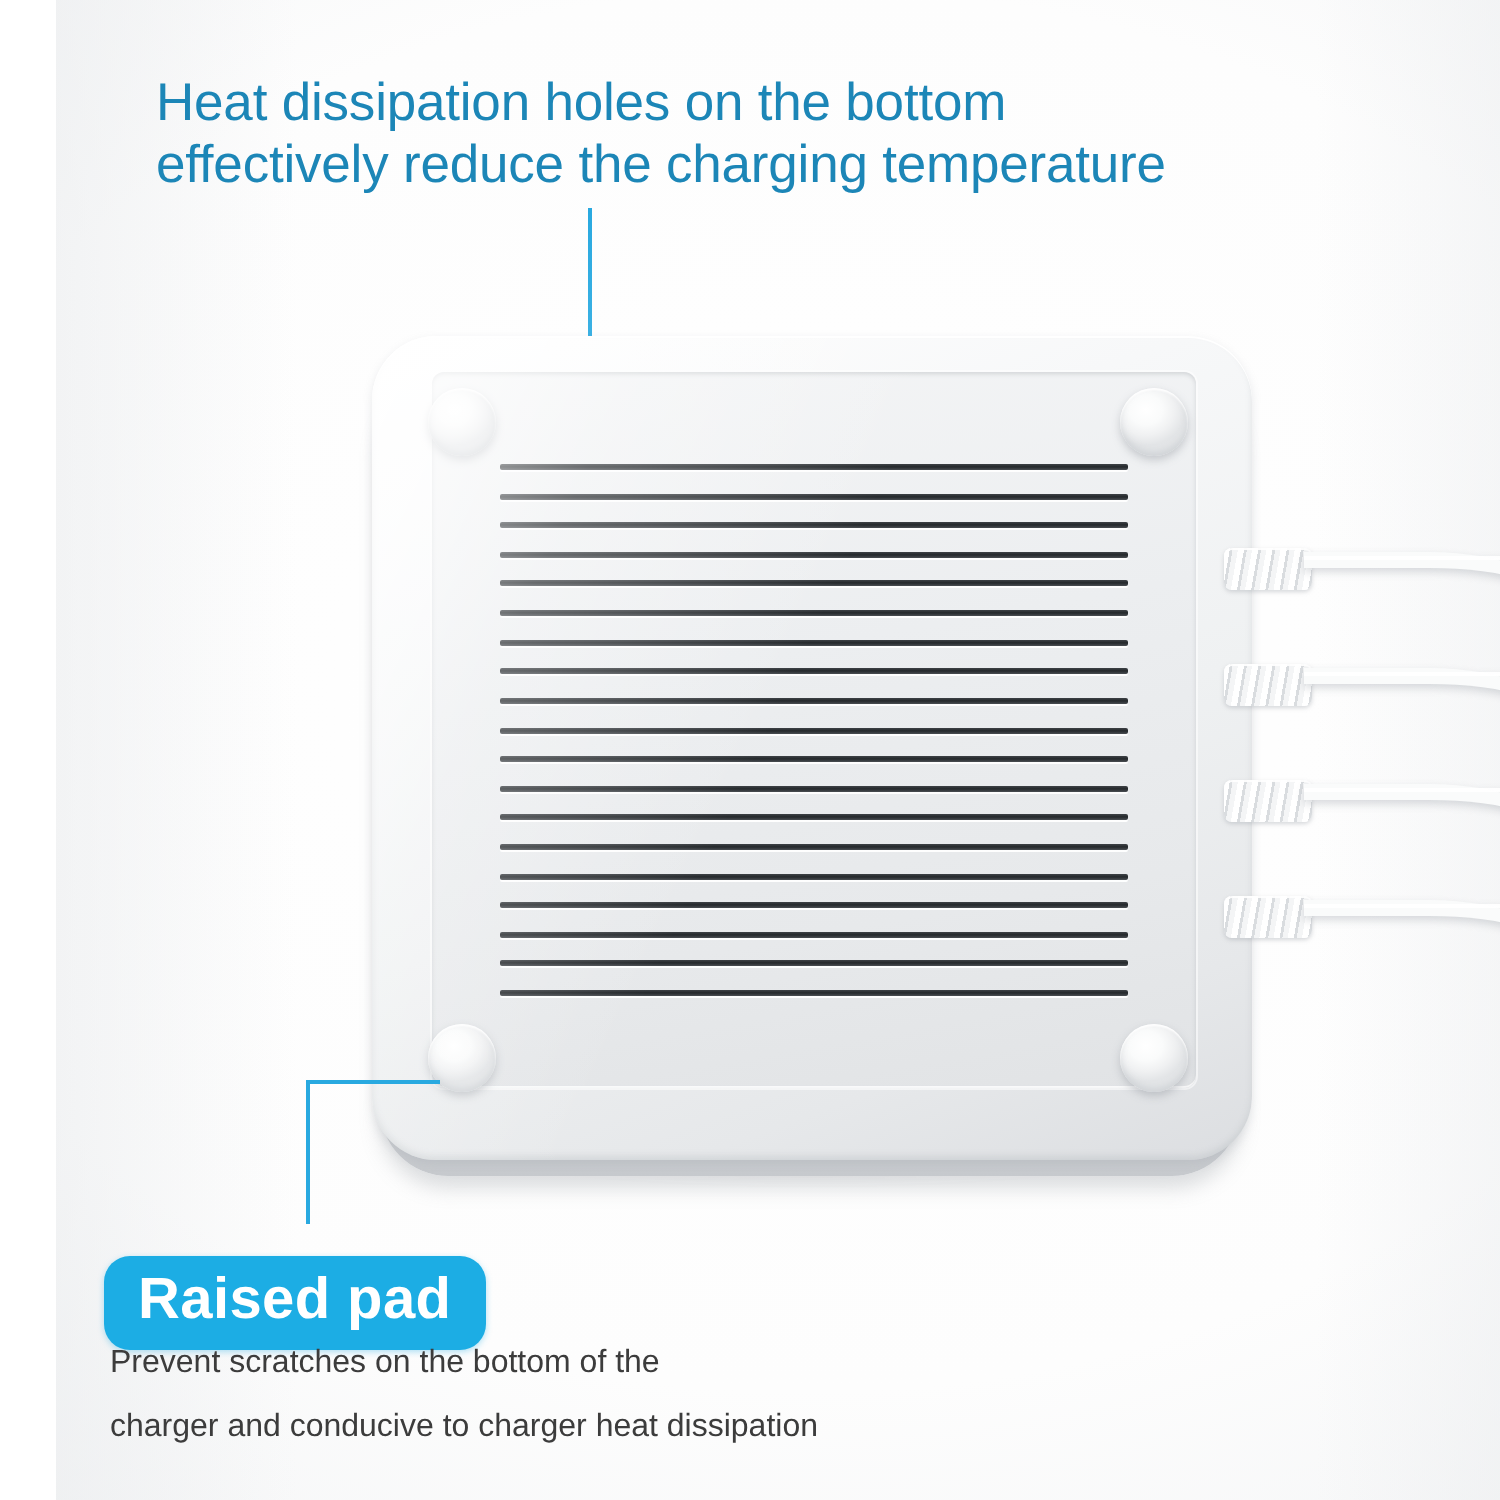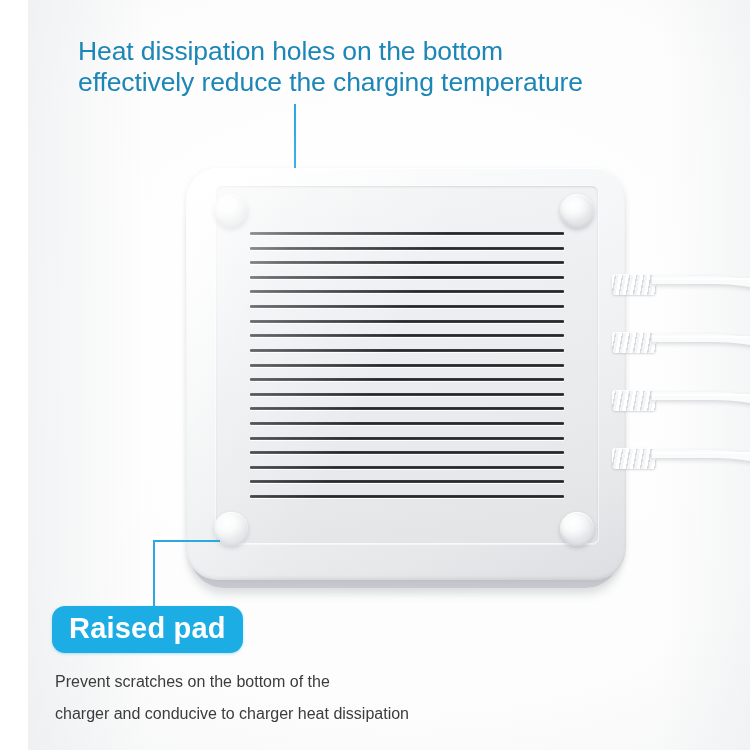--- a/index.html
+++ b/index.html
@@ -137,21 +137,21 @@
   }
   .wire:after{
     content:"";position:absolute;left:0;top:-6px;width:132px;height:4px;
     border-top:2px solid rgba(255,255,255,.95);
     border-top-right-radius:120px 52px;
   }
 
   
   .lead-bot{position:absolute;left:0;top:0;width:750px;height:750px;pointer-events:none;}
   .badge{
-    position:absolute;left:24px;top:606px;
+    position:absolute;left:24px;top:628px;
     padding:4px 17px 7px 17px;
     border-radius:13px;
     background:#1cade4;
     color:#ffffff;
     font-size:29px;
     font-weight:bold;
     line-height:36px;
     letter-spacing:.2px;
     white-space:nowrap;
     box-shadow:0 1px 3px rgba(28,173,228,.35);

